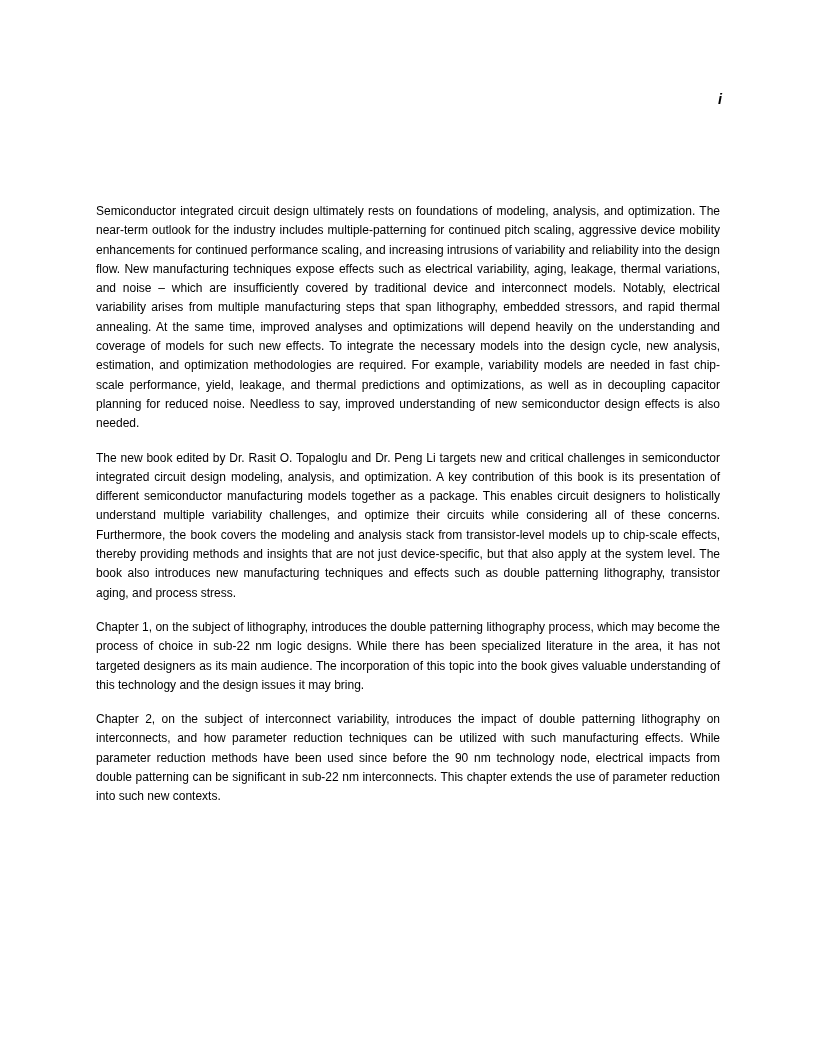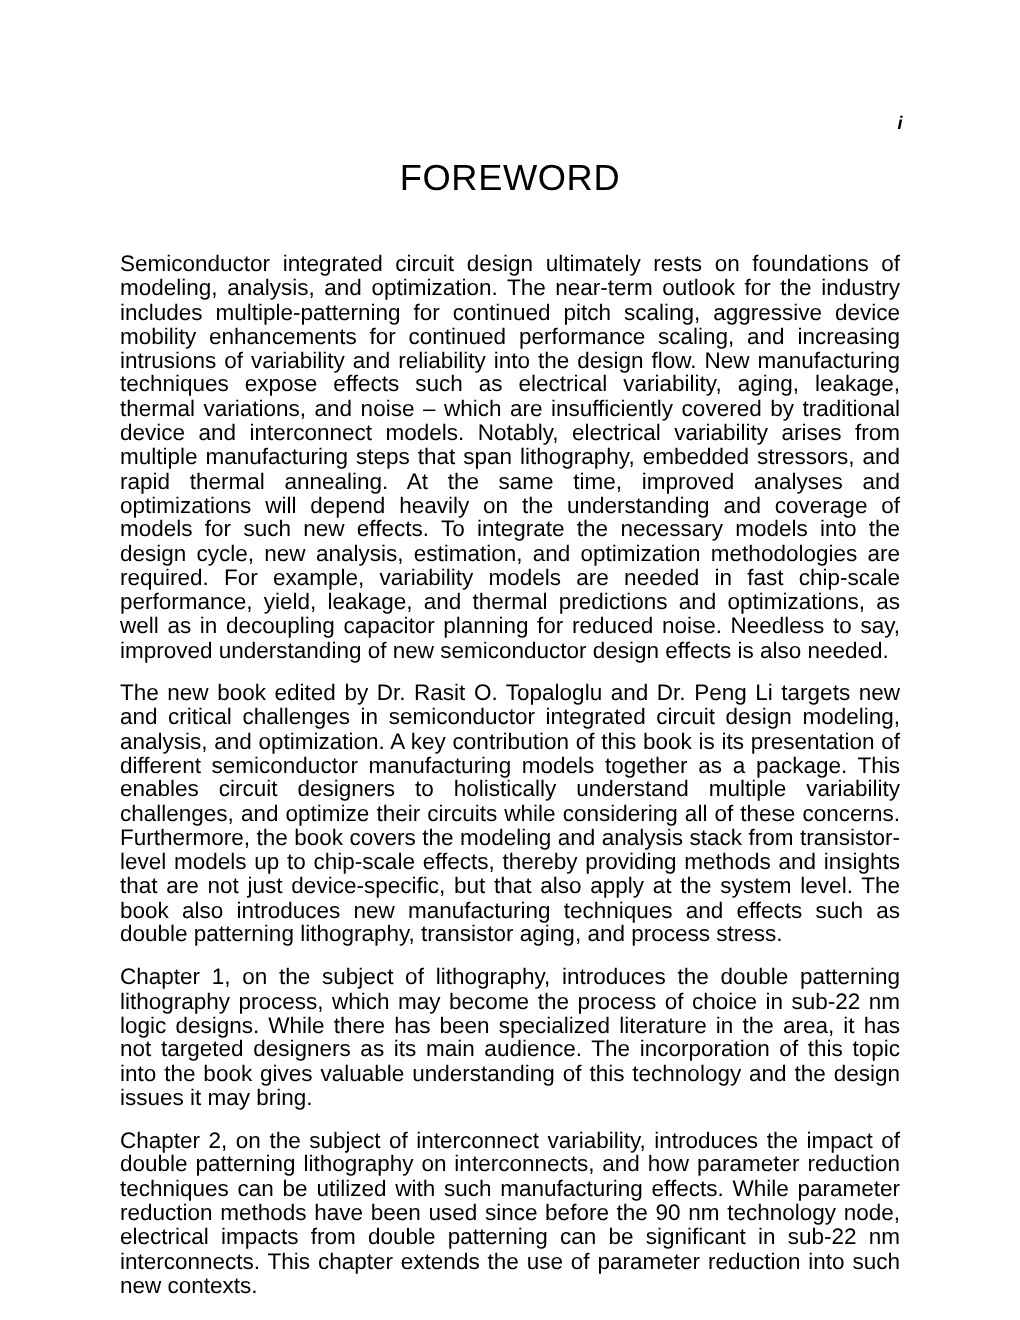--- a/index.html
+++ b/index.html
@@ -36,36 +36,35 @@
     font-weight: 400;
     letter-spacing: 0.5px;
     line-height: 1;
     color: #000000;
   }
   .content {
     position: absolute;
     top: 202px;
     left: 96px;
     width: 624px;
-    font-size: 18px;
+    font-size: 12px;
     line-height: 19.3px;
     text-align: justify;
   }
   .content p {
     margin: 0 0 15px 0;
   }
 </style>
 </head>
 <body>
 
 <div class="page">
 
   <div class="page-number">i</div>
 
-  <h1 class="doc-title">FOREWORD</h1>
 
   <div class="content">
     <p>Semiconductor integrated circuit design ultimately rests on foundations of modeling, analysis, and optimization. The near-term outlook for the industry includes multiple-patterning for continued pitch scaling, aggressive device mobility enhancements for continued performance scaling, and increasing intrusions of variability and reliability into the design flow.  New manufacturing techniques expose effects such as electrical variability, aging, leakage, thermal variations, and noise – which are insufficiently covered by traditional device and interconnect models.  Notably, electrical variability arises from multiple manufacturing steps that span lithography, embedded stressors, and rapid thermal annealing.  At the same time, improved analyses and optimizations will depend heavily on the understanding and coverage of models for such new effects. To integrate the necessary models into the design cycle, new analysis, estimation, and optimization methodologies are required. For example, variability models are needed in fast chip-scale performance, yield, leakage, and thermal predictions and optimizations, as well as in decoupling capacitor planning for reduced noise. Needless to say, improved understanding of new semiconductor design effects is also needed.</p>
     <p>The new book edited by Dr. Rasit O. Topaloglu and Dr. Peng Li targets new and critical challenges in semiconductor integrated circuit design modeling, analysis, and optimization. A key contribution of this book is its presentation of different semiconductor manufacturing models together as a package. This enables circuit designers to holistically understand multiple variability challenges, and optimize their circuits while considering all of these concerns. Furthermore, the book covers the modeling and analysis stack from transistor-level models up to chip-scale effects, thereby providing methods and insights that are not just device-specific, but that also apply at the system level. The book also introduces new manufacturing techniques and effects such as double patterning lithography, transistor aging, and process stress.</p>
     <p>Chapter 1, on the subject of lithography, introduces the double patterning lithography process, which may become the process of choice in sub-22 nm logic designs. While there has been specialized literature in the area, it has not targeted designers as its main audience. The incorporation of this topic into the book gives valuable understanding of this technology and the design issues it may bring.</p>
     <p>Chapter 2, on the subject of interconnect variability, introduces the impact of double patterning lithography on interconnects, and how parameter reduction techniques can be utilized with such manufacturing effects. While parameter reduction methods have been used since before the 90 nm technology node, electrical impacts from double patterning can be significant in sub-22 nm interconnects. This chapter extends the use of parameter reduction into such new contexts.</p>
   </div>
 
 </div>
 

